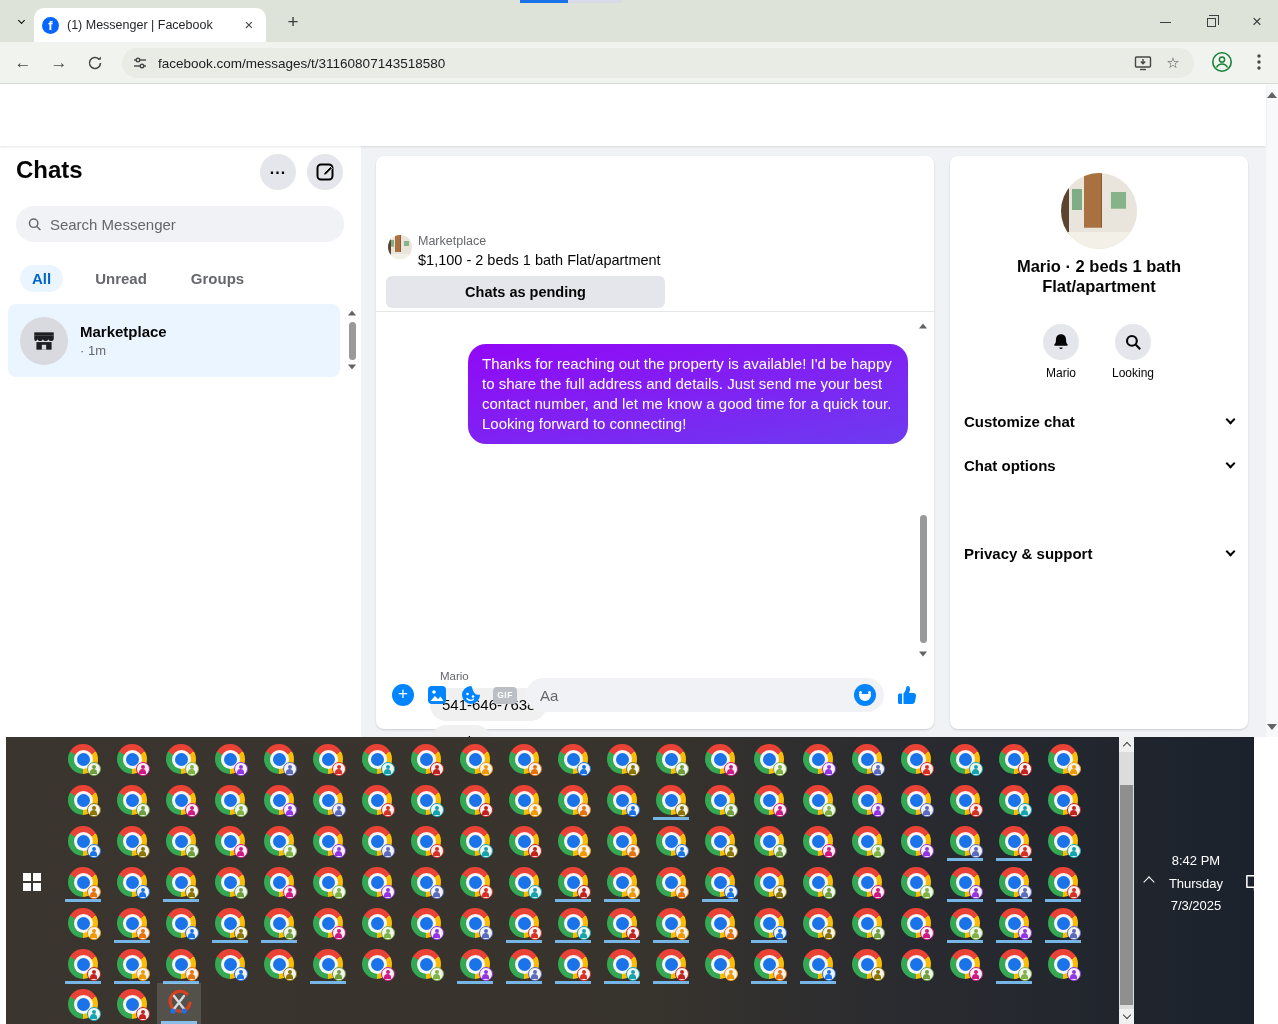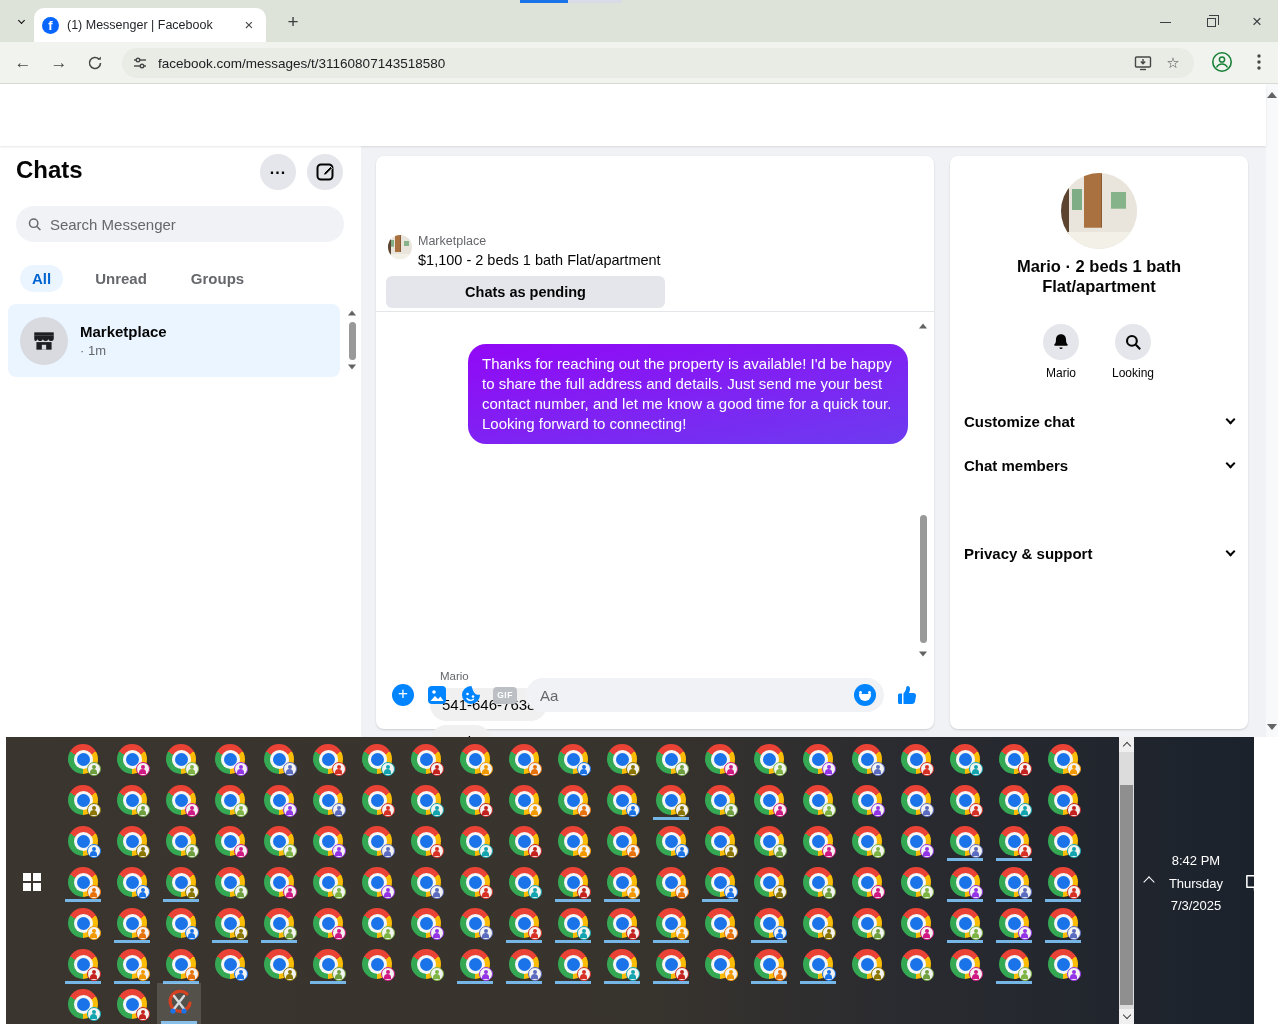--- a/index.html
+++ b/index.html
@@ -399,21 +399,21 @@
             <line x1="10.2" y1="10.2" x2="14.3" y2="14.3" stroke="#050505" stroke-width="2"></line>
           </svg>
       </div>
       <div class="detlbl">Looking</div>
     </div>
     <div class="secrow" style="top:243px">
       <span class="seclbl">Customize chat</span>
         <span class="chev"></span>
     </div>
     <div class="secrow" style="top:287px">
-      <span class="seclbl">Chat members</span>
+      <span class="seclbl">Chat options</span>
         <span class="chev"></span>
     </div>
     <div class="secrow" style="top:375px">
       <span class="seclbl">Privacy &amp; support</span>
         <span class="chev"></span>
     </div>
   </div>
 
   <div class="taskbar">
     <div class="startbtn">

